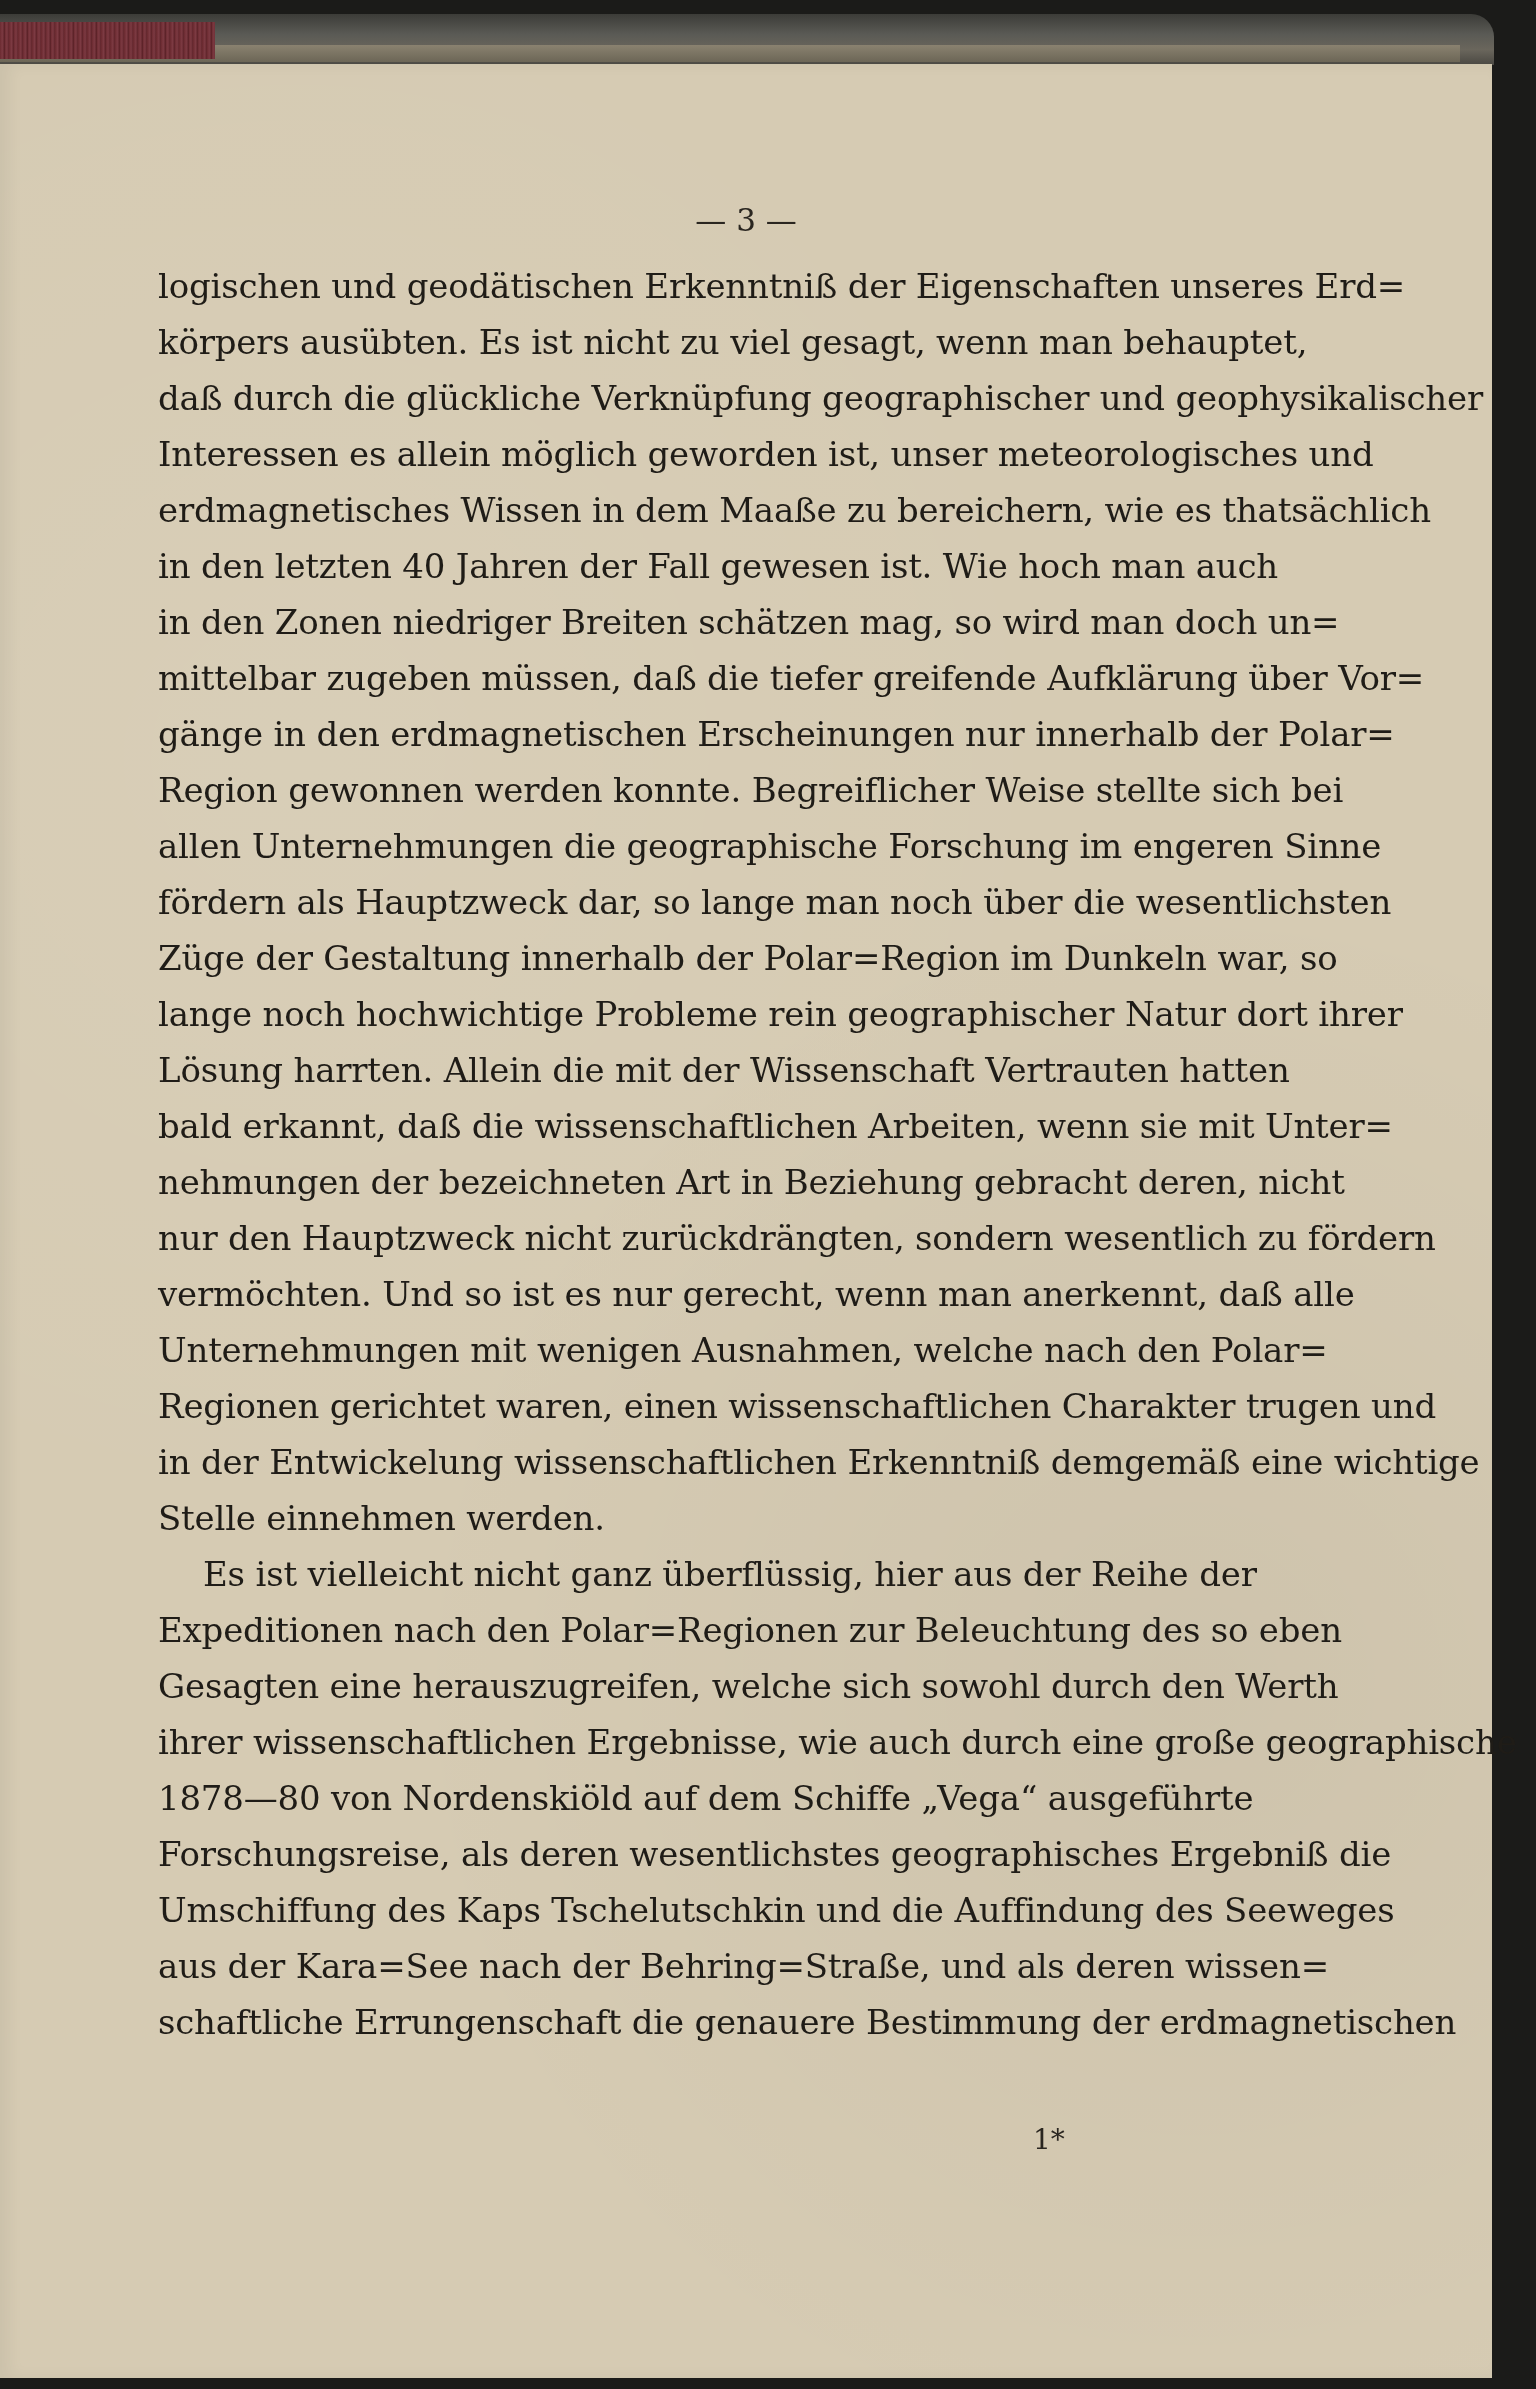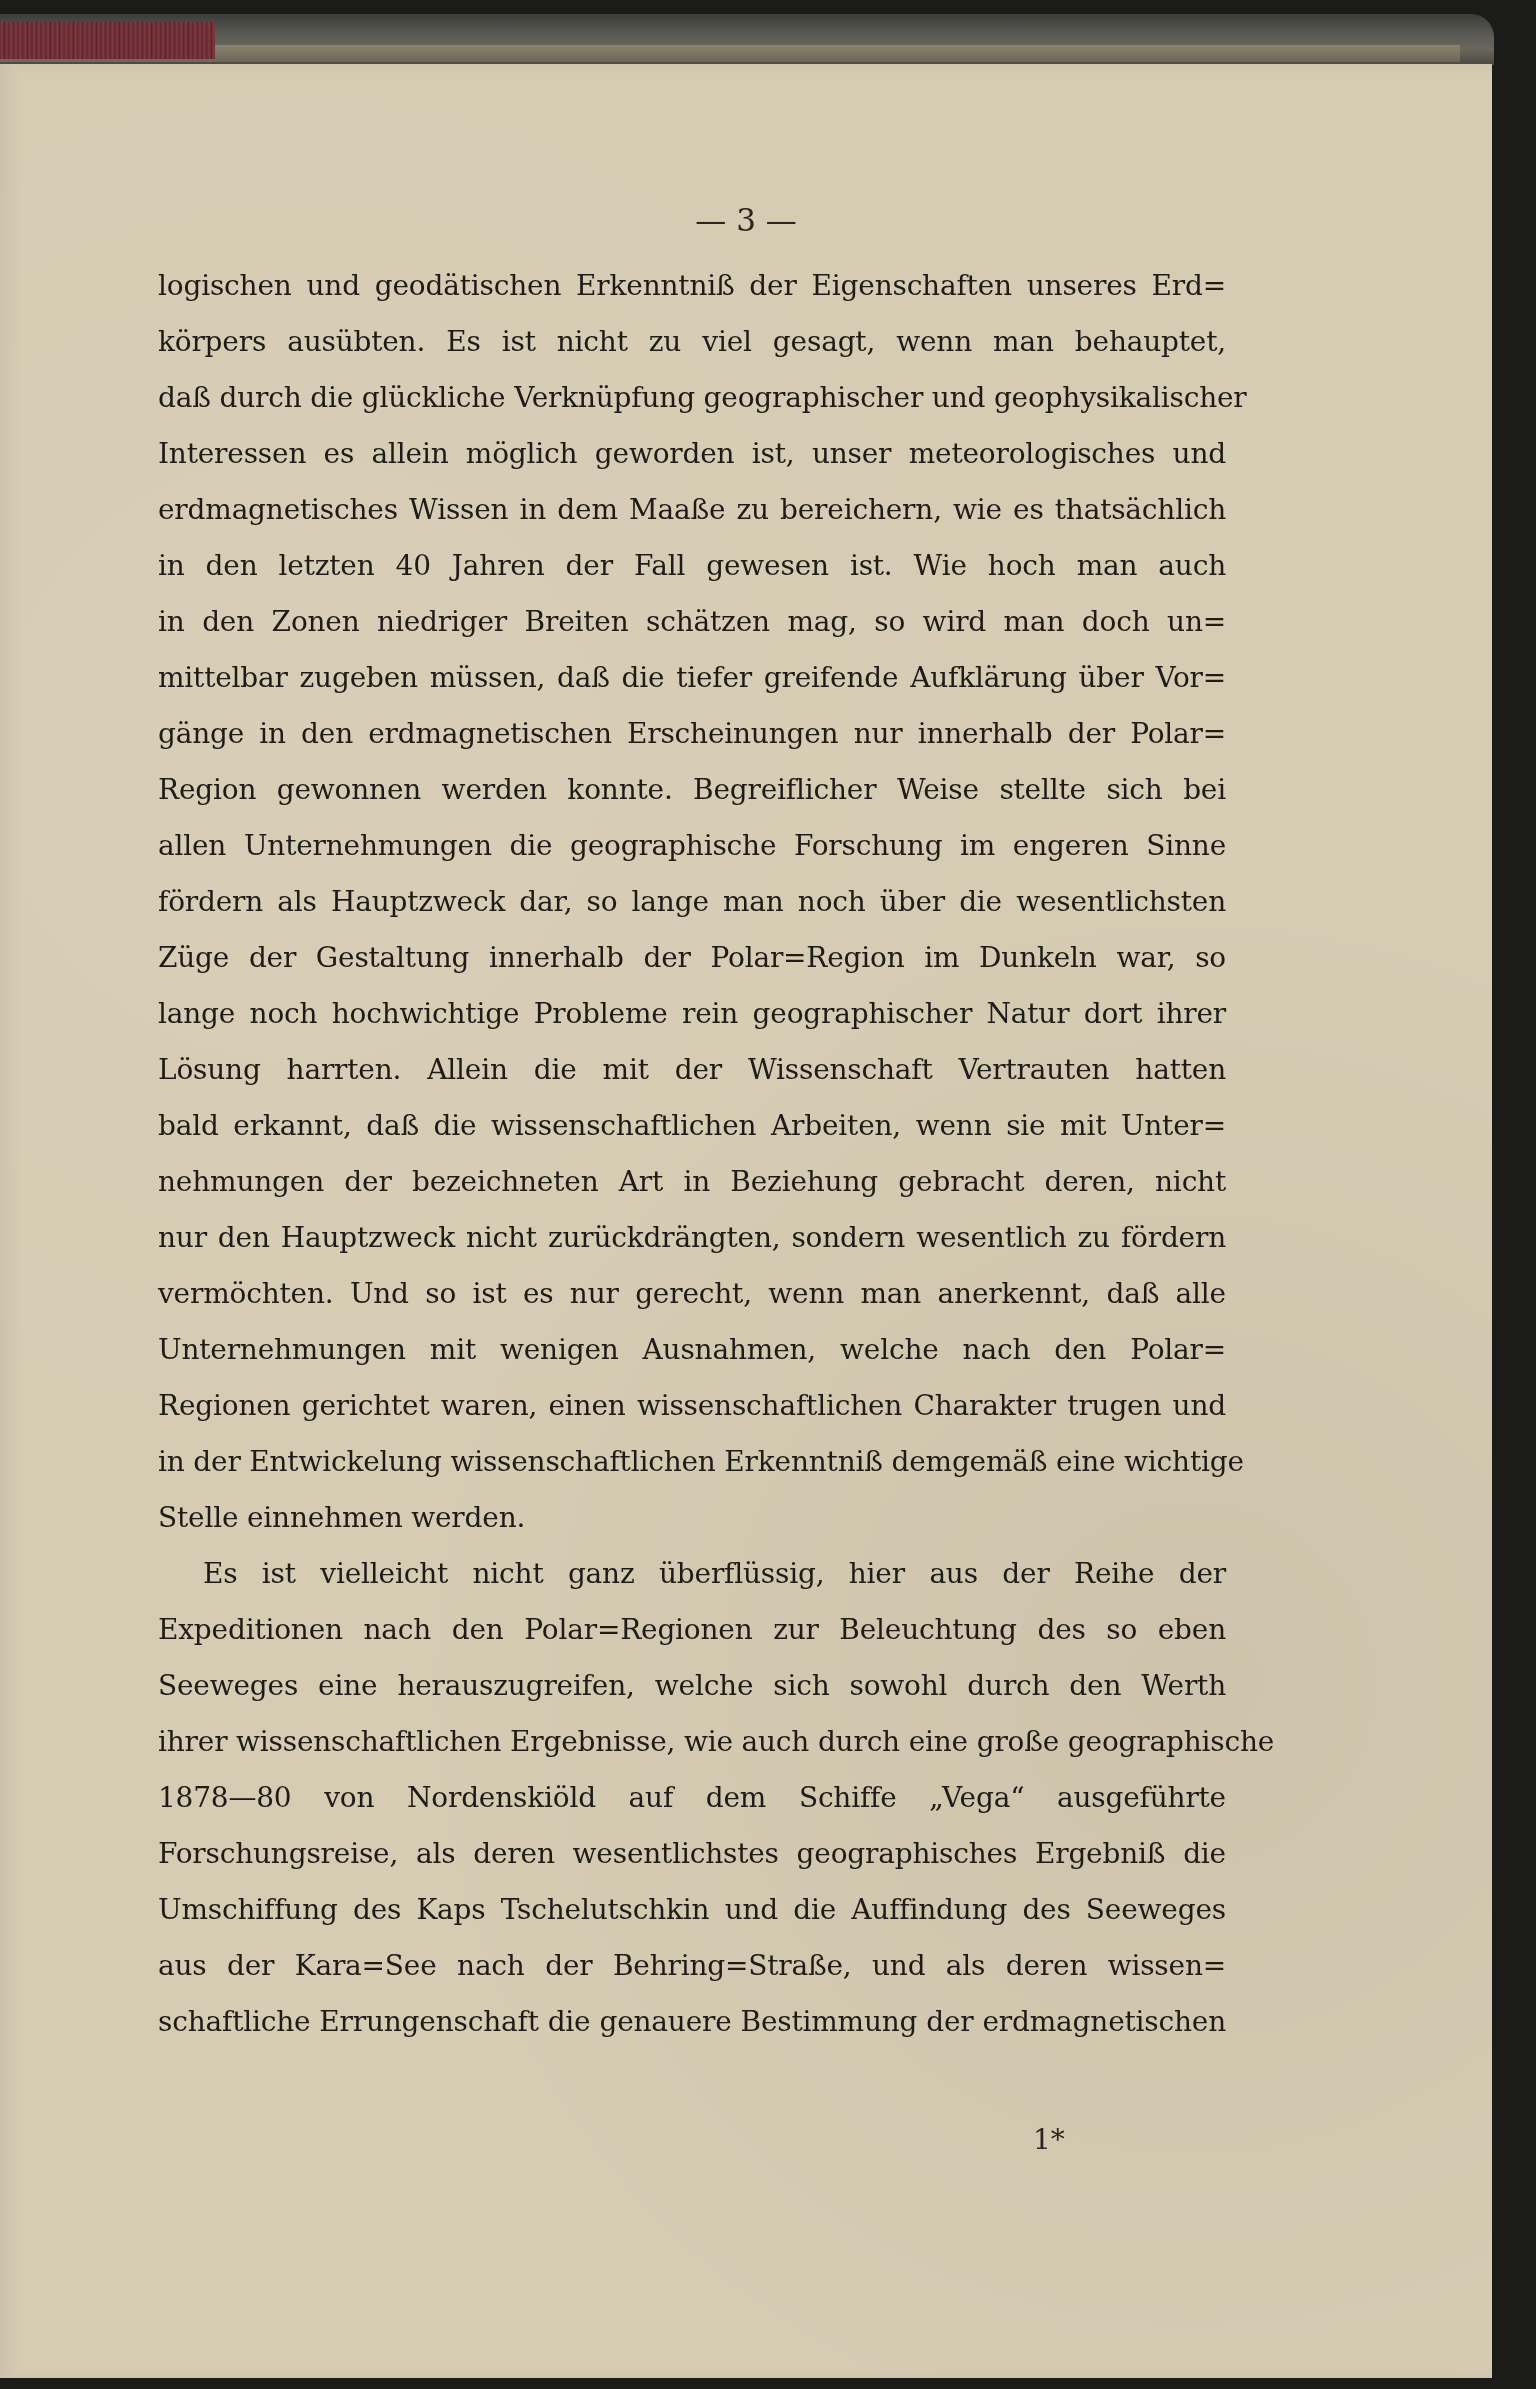--- a/index.html
+++ b/index.html
@@ -34,21 +34,21 @@
     .page-number {
       position: absolute; top: 138px; left: 0; width: 1492px;
       text-align: center;
       font-size: 31px; color: #2a2620;
       font-family: "DejaVu Serif", serif;
     }
     .text-block {
       position: absolute; left: 158px; top: 194px; width: 1068px;
       color: #1f1c17;
       font-family: "DejaVu Serif", serif;
-      font-size: 28px;
+      font-size: 34px;
     }
     .line {
       height: 56px; line-height: 56px;
       white-space: nowrap;
       text-align: justify;
       text-align-last: justify;
       letter-spacing: -0.2px;
     }
     .line.last { text-align-last: left; }
     .line.indent { padding-left: 45px; }
@@ -90,21 +90,21 @@
         <div class="line">nur den Hauptzweck nicht zurückdrängten, sondern wesentlich zu fördern</div>
         <div class="line">vermöchten. Und so ist es nur gerecht, wenn man anerkennt, daß alle</div>
         <div class="line">Unternehmungen mit wenigen Ausnahmen, welche nach den Polar=</div>
         <div class="line">Regionen gerichtet waren, einen wissenschaftlichen Charakter trugen und</div>
         <div class="line">in der Entwickelung wissenschaftlichen Erkenntniß demgemäß eine wichtige</div>
         <div class="line last">Stelle einnehmen werden.</div>
       </div>
     <div id="para-1">
         <div class="line indent">Es ist vielleicht nicht ganz überflüssig, hier aus der Reihe der</div>
         <div class="line">Expeditionen nach den Polar=Regionen zur Beleuchtung des so eben</div>
-        <div class="line">Seeweges eine herauszugreifen, welche sich sowohl durch den Werth</div>
+        <div class="line">Gesagten eine herauszugreifen, welche sich sowohl durch den Werth</div>
         <div class="line">ihrer wissenschaftlichen Ergebnisse, wie auch durch eine große geographische</div>
         <div class="line">1878—80 von Nordenskiöld auf dem Schiffe „Vega“ ausgeführte</div>
         <div class="line">Forschungsreise, als deren wesentlichstes geographisches Ergebniß die</div>
         <div class="line">Umschiffung des Kaps Tschelutschkin und die Auffindung des Seeweges</div>
         <div class="line">aus der Kara=See nach der Behring=Straße, und als deren wissen=</div>
         <div class="line">schaftliche Errungenschaft die genauere Bestimmung der erdmagnetischen</div>
       </div>
   </div>
 
   <div class="signature">1*</div>

